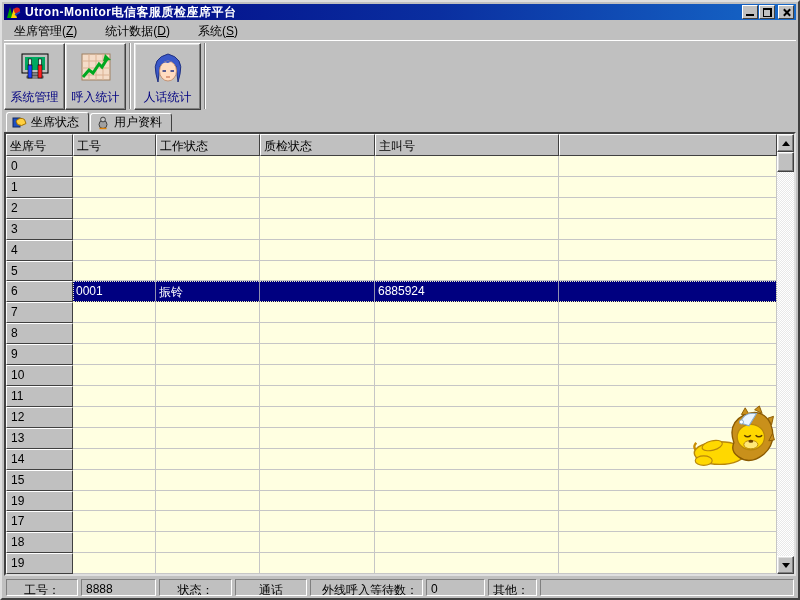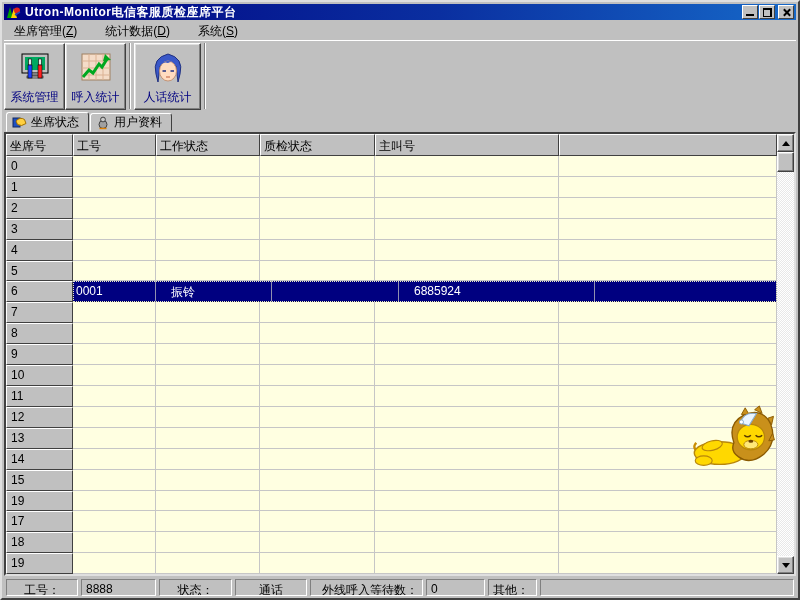--- a/index.html
+++ b/index.html
@@ -73,21 +73,21 @@
   .grid-body { flex:1; display:flex; flex-direction:column; }
   .grow { flex:1; display:flex; min-height:0; }
   .rowhdr { width:67px; flex:none; background:#C0C0C0;
     border:1px solid; border-color:#FFFFFF #404040 #404040 #FFFFFF;
     padding:2px 0 0 4px; overflow:hidden; }
   .rowdata { flex:1; display:flex; min-width:0; }
   .cell { border-right:1px solid #C6C6C6; border-bottom:1px solid #C6C6C6;
     padding:3px 0 0 3px; overflow:hidden; white-space:nowrap; flex:none; background:transparent; }
   .cell.fill { flex:1; }
   .w-id { width:83px; } .w-work { width:104px; } .w-qc { width:115px; } .w-caller { width:184px; }
-  .grow.selected .rowdata { background:#000080; outline:1px dotted #E8E8C0; outline-offset:-1px;gap:12px; }
+  .grow.selected .rowdata { background:#000080; outline:1px dotted #E8E8C0; outline-offset:-1px; }
   .grow.selected .cell { color:#FFFFFF; border-right-color:#9090B0; border-bottom-color:#000060; }
 
   
   .scrollbar { width:17px; flex:none; display:flex; flex-direction:column;
     background-color:#E8E8E8;
     background-image:linear-gradient(45deg,#FFFFFF 25%,transparent 25%,transparent 75%,#FFFFFF 75%),
                      linear-gradient(45deg,#FFFFFF 25%,transparent 25%,transparent 75%,#FFFFFF 75%);
     background-size:2px 2px; background-position:0 0,1px 1px; }
   .sb-btn { height:18px; flex:none; background:#C0C0C0;
     border:1px solid; border-color:#FFFFFF #404040 #404040 #FFFFFF;

